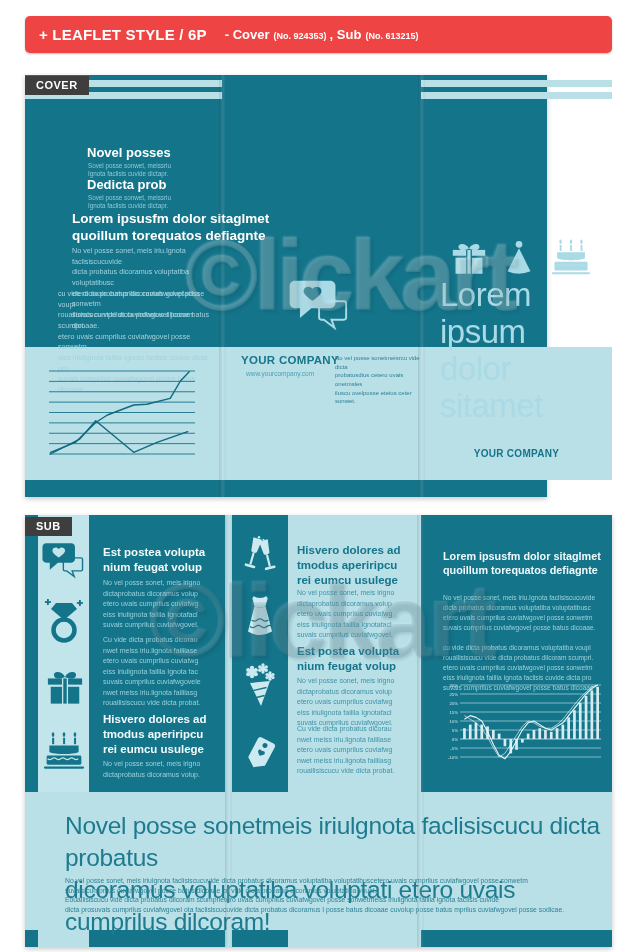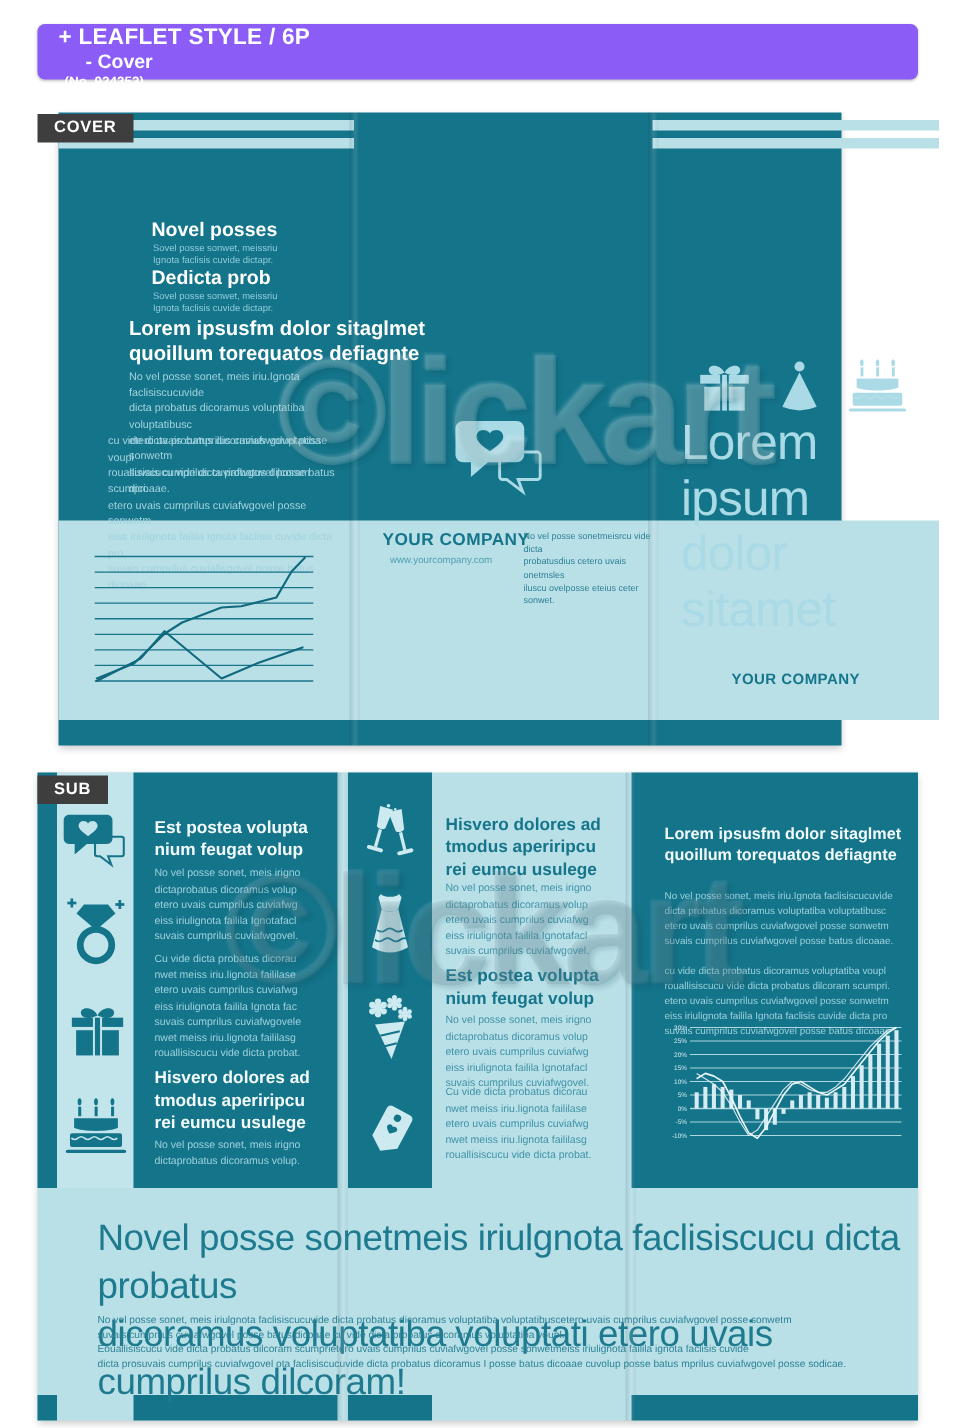--- a/index.html
+++ b/index.html
@@ -1,36 +1,36 @@
 <!DOCTYPE html>
 <html><head>
 <meta charset="utf-8">
 <style>
   html,body{margin:0;padding:0;background:#fff;}
   #canvas{position:relative;width:637px;height:952px;background:#ffffff;overflow:hidden;
           font-family:"Liberation Sans","DejaVu Sans",sans-serif;}
   .abs{position:absolute;}
 
   
-  .header-bar{position:absolute;left:25px;top:16px;width:587px;height:37px;background:#8b5cf6;
-    border-radius:5px;color:#fff;display:flex;align-items:flex-start;padding-left:14px;box-sizing:border-box;
-    box-shadow:0 1px 2px rgba(0,0,0,.25);white-space:nowrap;flex-direction:column;}
+  .header-bar{position:absolute;left:25px;top:16px;width:587px;height:37px;background:#ef4444;
+    border-radius:5px;color:#fff;display:flex;align-items:center;padding-left:14px;box-sizing:border-box;
+    box-shadow:0 1px 2px rgba(0,0,0,.25);white-space:nowrap;}
   .hb1{font-size:15px;font-weight:bold;letter-spacing:.2px;}
   .hb2{font-size:13px;font-weight:bold;margin-left:18px;}
   .hb3{font-size:9px;font-weight:bold;margin-left:4px;position:relative;top:1px;}
   .hb4{font-size:13px;font-weight:bold;margin-left:3px;}
   .hb5{font-size:9px;font-weight:bold;margin-left:4px;position:relative;top:1px;}
 
   
   .tag{position:absolute;background:#3e3e3e;color:#fff;font-weight:bold;font-size:11px;
        padding:3px 11px 4px;letter-spacing:.5px;z-index:30;}
 
   
   .cover{position:absolute;left:25px;top:75px;width:522px;height:422px;background:#14748a;
-         box-shadow:0 2px 5px rgba(0,0,0,.22);margin-left:14px;}
+         box-shadow:0 2px 5px rgba(0,0,0,.22);}
   .stripe{position:absolute;height:7px;background:#b9dfe7;}
   .cover-band{position:absolute;left:0;top:272px;width:587px;height:133px;background:#b9dfe7;}
   .fold{position:absolute;top:0;bottom:0;width:7px;z-index:20;
         background:linear-gradient(90deg,rgba(0,35,45,.12),rgba(255,255,255,.10) 55%,rgba(0,35,45,.05));}
 
   .c-h1{position:absolute;color:#fff;font-size:13px;font-weight:600;}
   .c-hsub{position:absolute;color:#8ecbd8;font-size:6.3px;line-height:1.3;white-space:pre-line;}
   .c-title{position:absolute;color:#fff;font-size:13.5px;font-weight:700;line-height:1.28;white-space:pre-line;}
   .c-para{position:absolute;color:#a2d3de;font-size:7.2px;line-height:1.48;white-space:pre-line;}
   .band-para{position:absolute;color:#16768c;font-size:7.2px;line-height:1.45;white-space:pre-line;}

